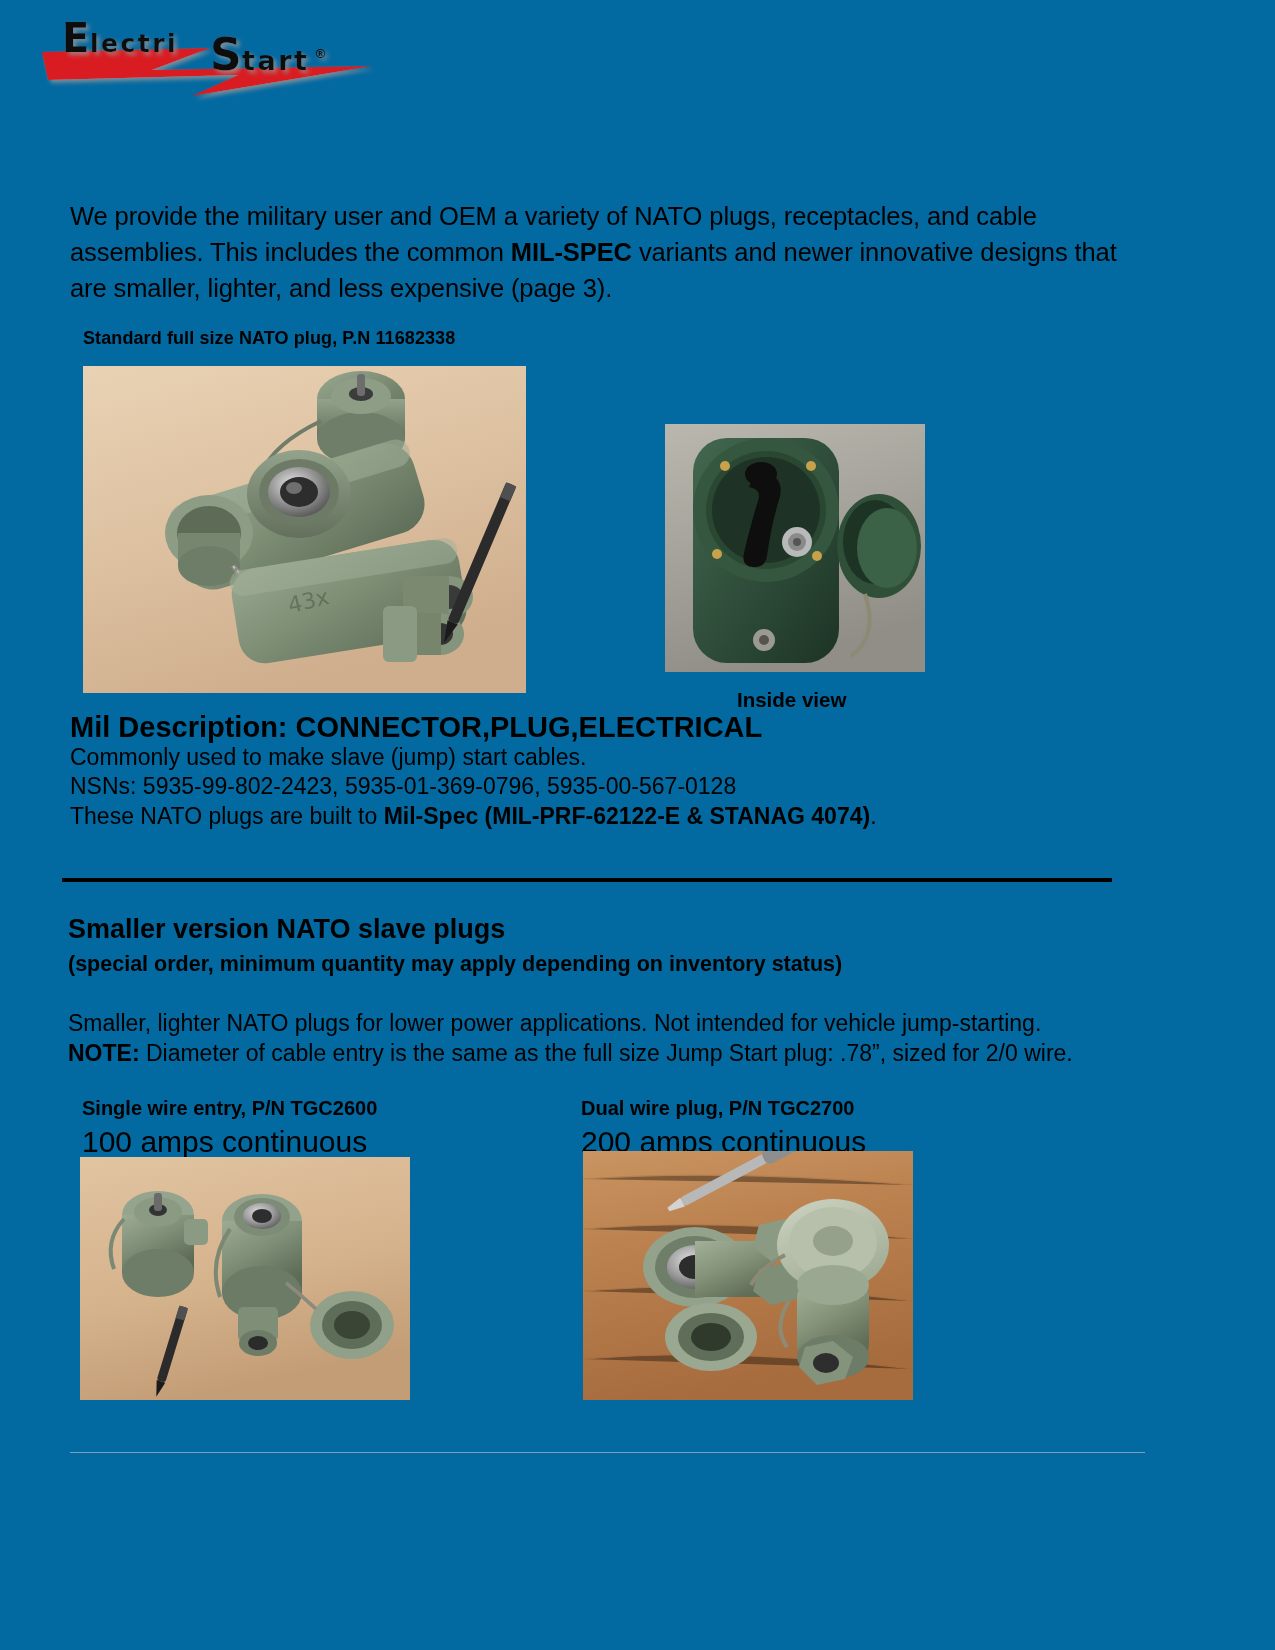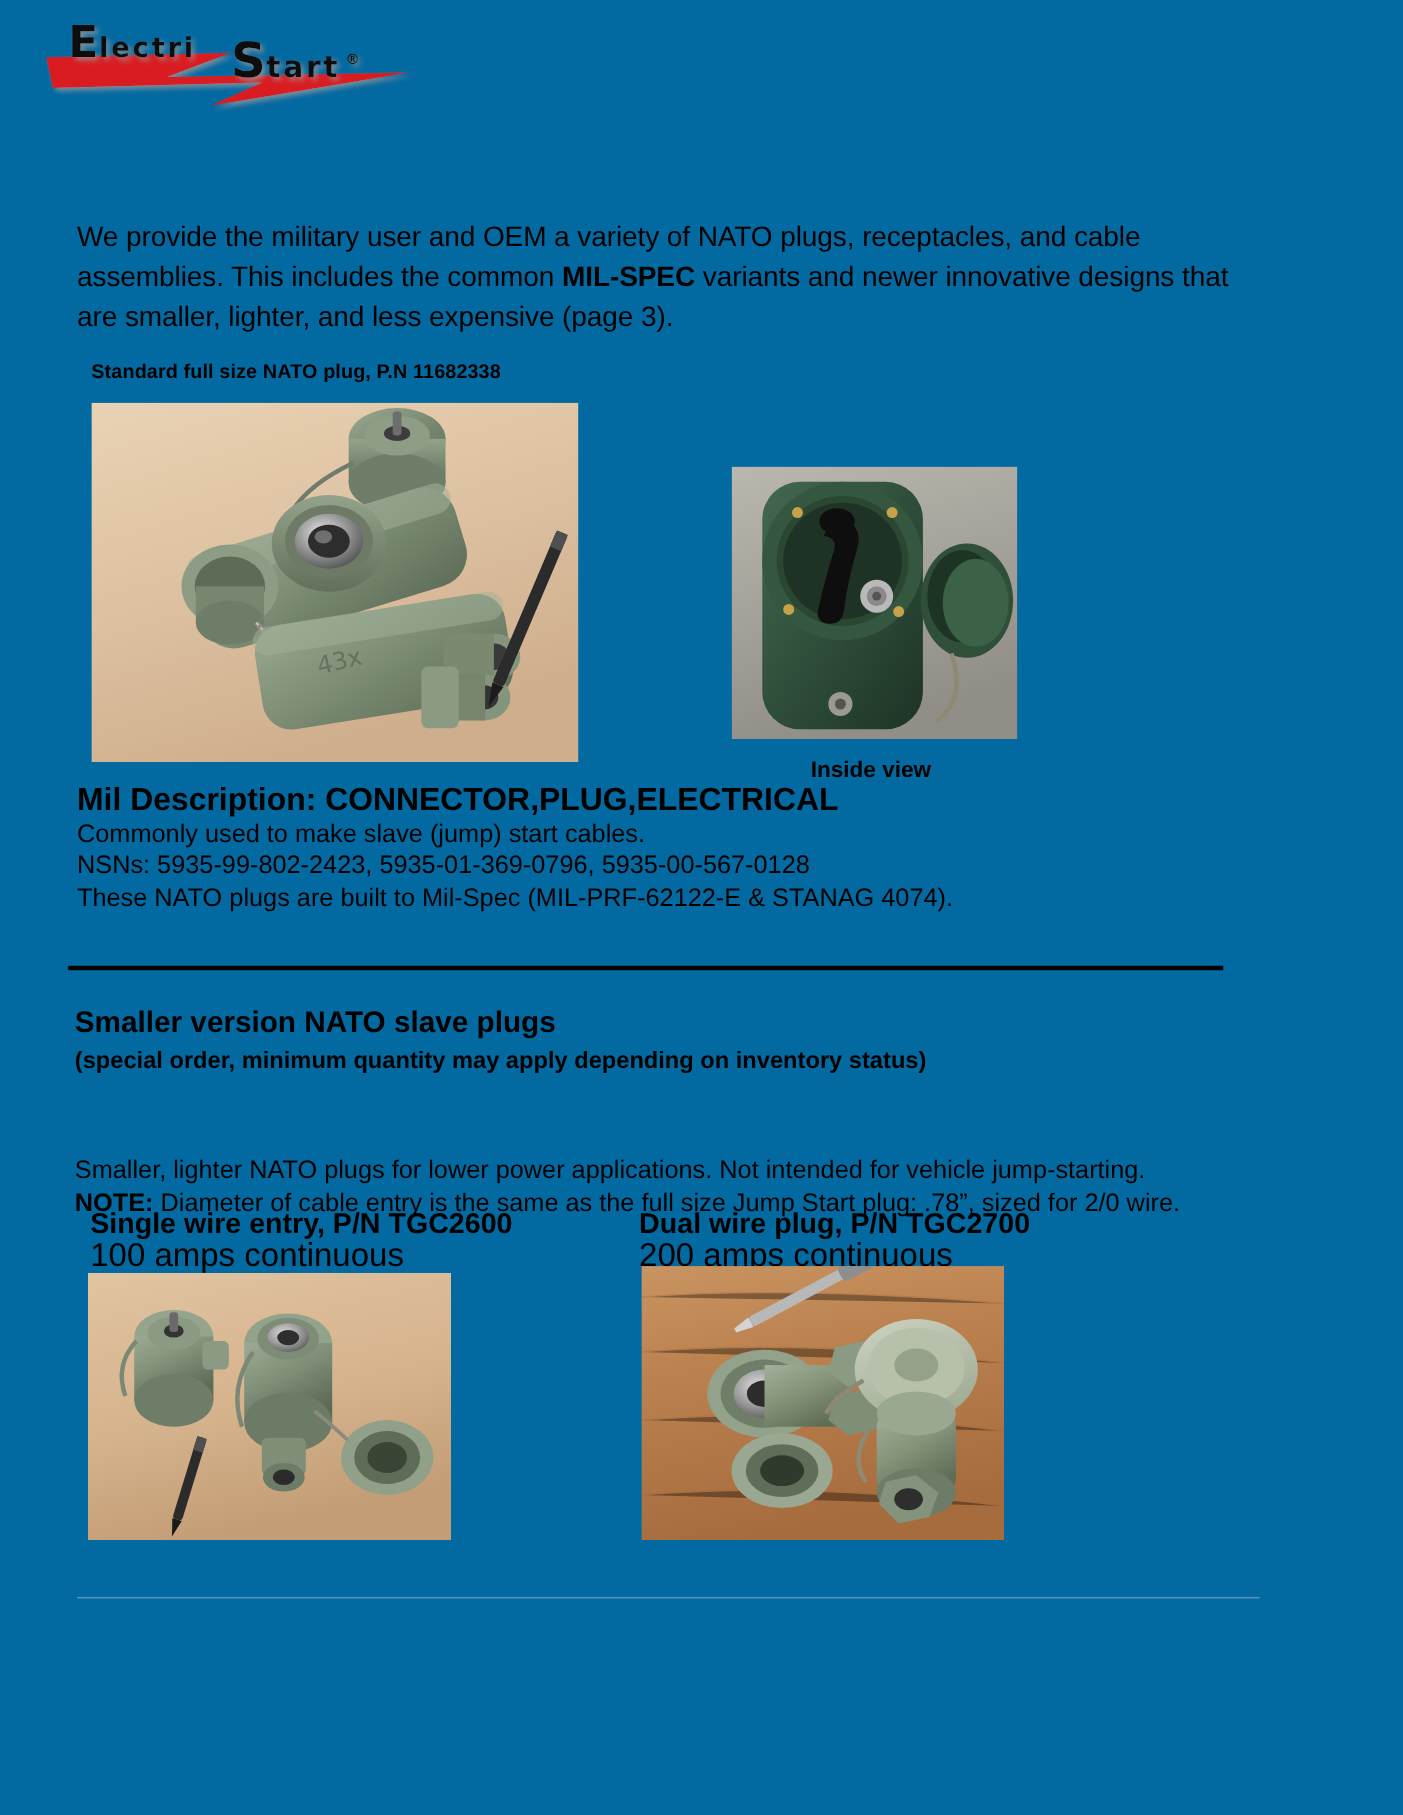--- a/index.html
+++ b/index.html
@@ -91,21 +91,21 @@
 
   .spec-block {
     position: absolute;
     left: 70px;
     top: 713px;
     width: 950px;
     font-size: 23px;
     line-height: 29.5px;
   }
   .spec-block .ln { white-space: nowrap; }
-  .spec-block b { font-weight: normal; }
+  .spec-block b { font-weight: bold; }
   .spec-block .bold-line { font-weight: bold; font-size: 29px; }
 
   .rule-thick {
     position: absolute;
     left: 62px;
     top: 878px;
     width: 1050px;
     height: 0;
     border-top: 4px solid #000;
   }
@@ -132,28 +132,27 @@
     font-size: 21.5px;
     font-weight: bold;
   }
   .sec2-body {
     position: absolute;
     left: 68px;
     top: 1008px;
     width: 1060px;
     font-size: 23px;
     line-height: 30px;
-    margin-top: 40px;
   }
   .sec2-body b { font-weight: bold; }
   .sec2-body .ln { white-space: nowrap; }
 
   .prod-title {
     position: absolute;
-    font-size: 26px;
+    font-size: 20px;
     font-weight: bold;
   }
   .prod-sub {
     position: absolute;
     font-size: 30px;
   }
   #prod1-title { left: 82px; top: 1097px; }
   #prod1-sub   { left: 82px; top: 1125px; }
   #prod2-title { left: 581px; top: 1097px; }
   #prod2-sub   { left: 581px; top: 1125px; }

